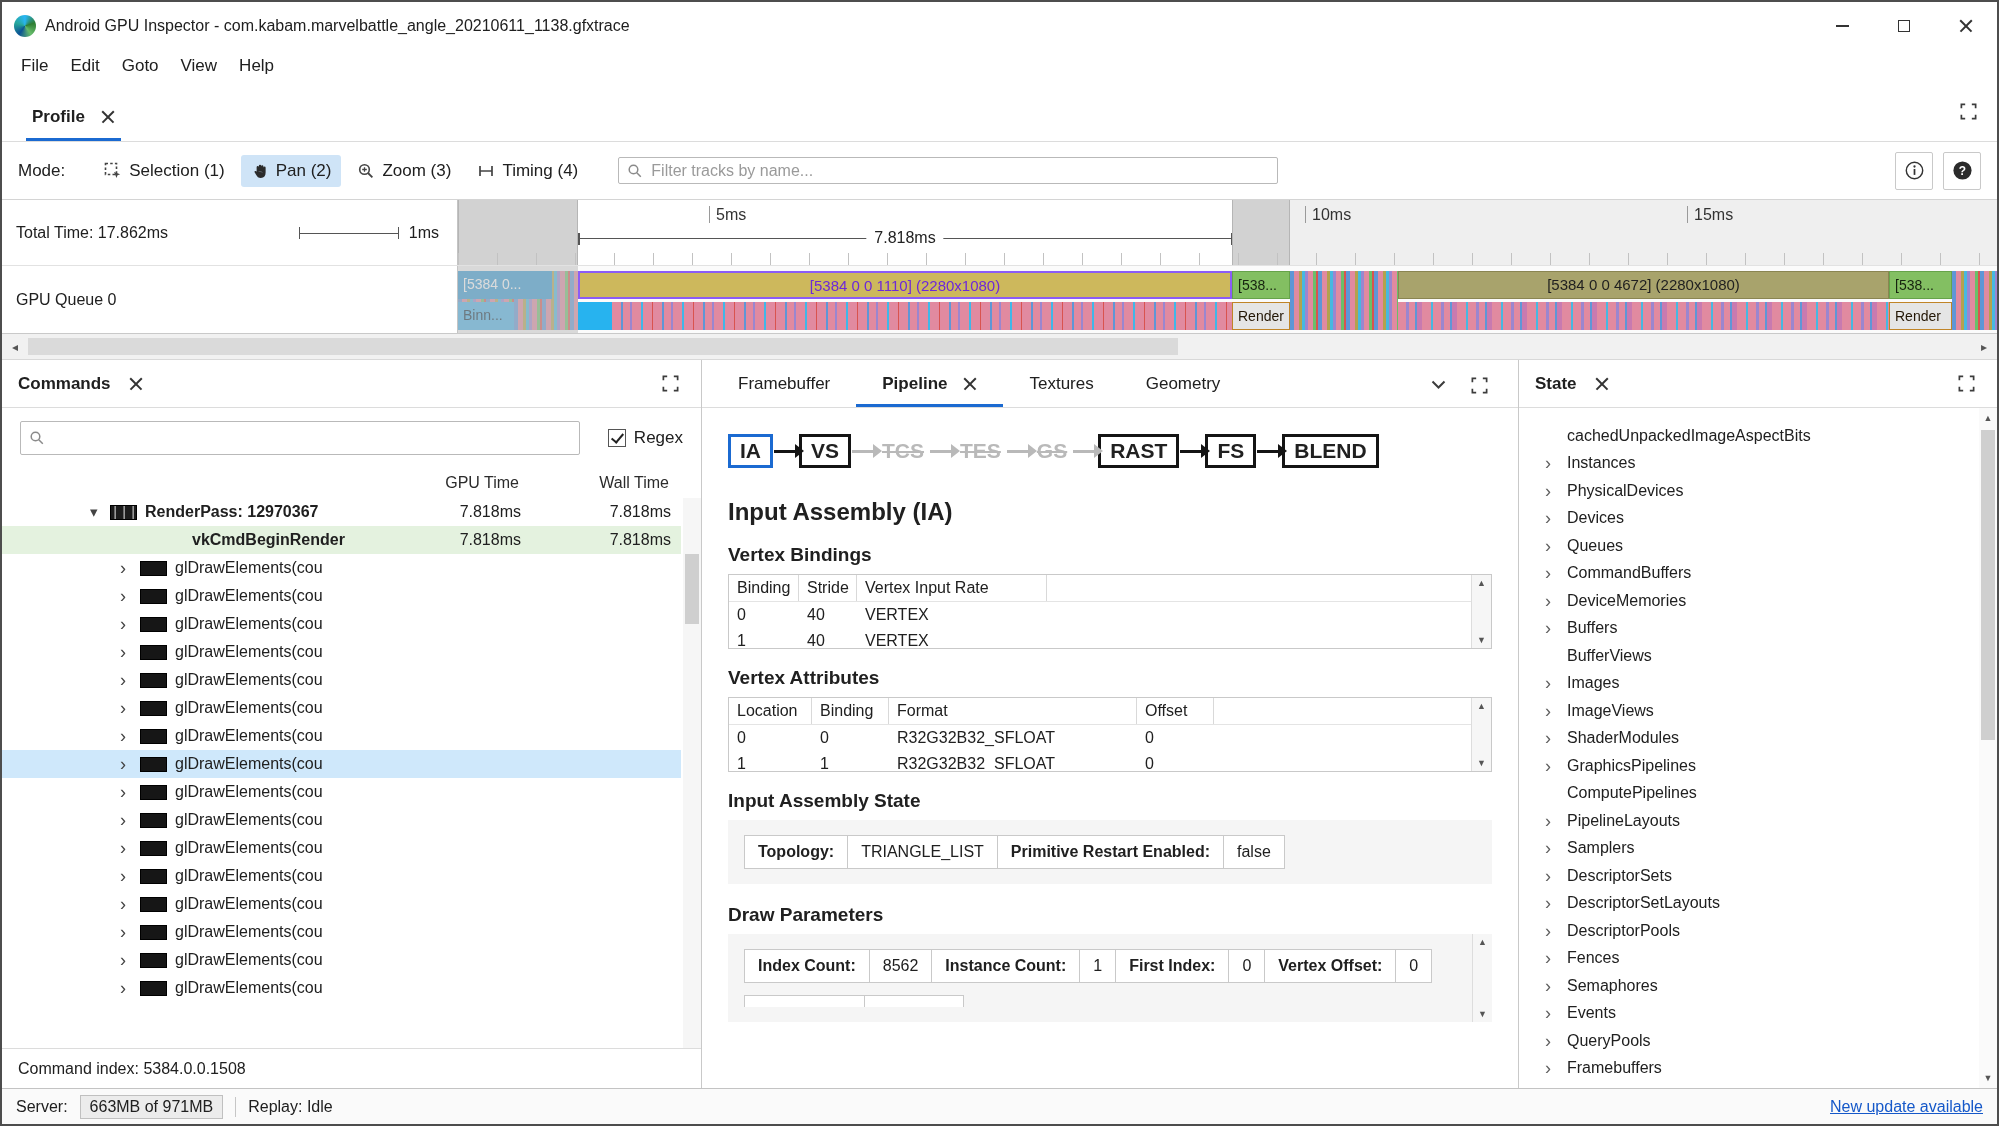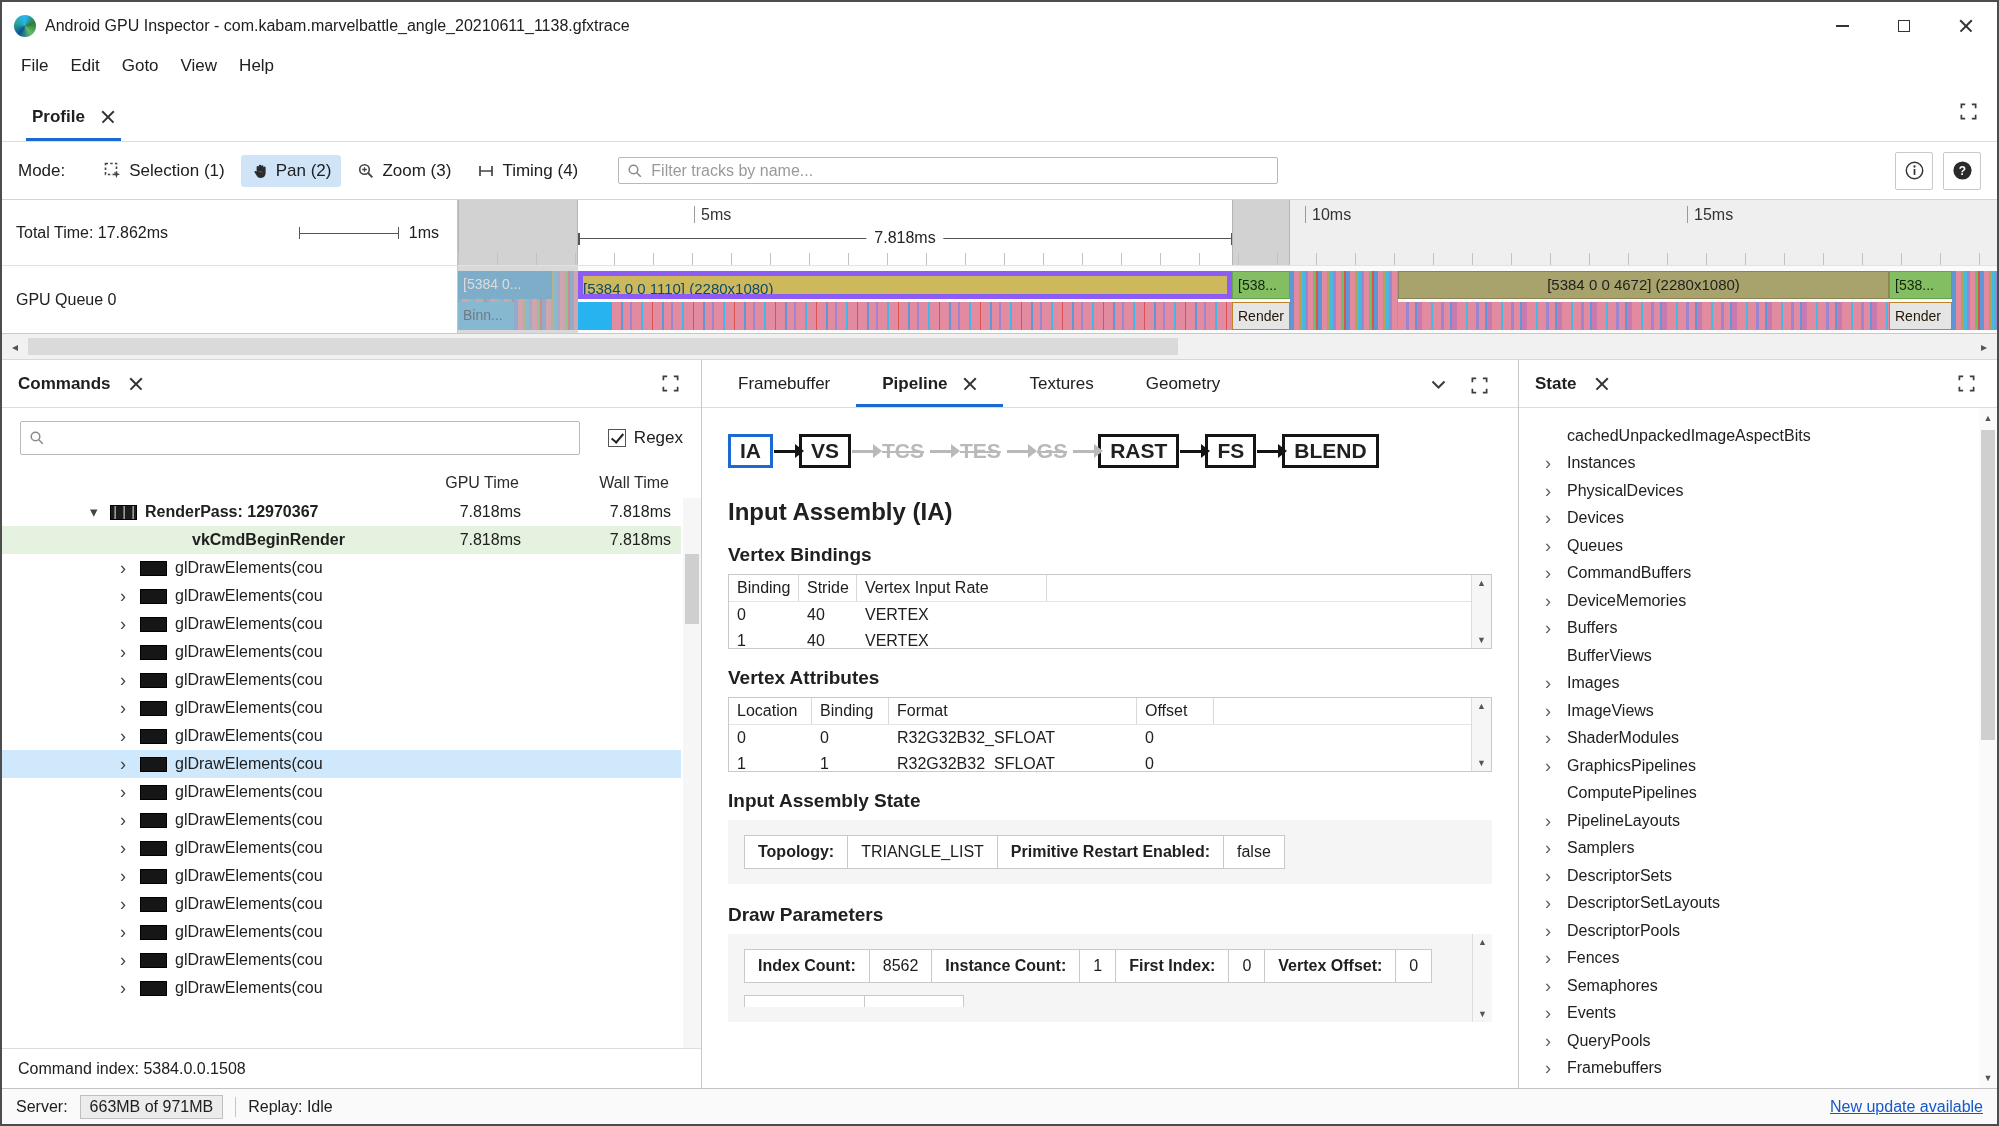--- a/index.html
+++ b/index.html
@@ -63,21 +63,21 @@
   .measure { position:absolute; top:38px; height:0; border-top:1.5px solid #555; z-index:5; }
   .measure::before,.measure::after { content:''; position:absolute; top:-6px; width:1.5px; height:12px; background:#555; }
   .measure::before { left:0; } .measure::after { right:0; }
   .measure-label { position:absolute; left:50%; top:0; transform:translate(-50%,-54%); background:#fff; padding:0 8px; font-size:16px; color:#222; }
   .track-row { height:68px; border-bottom:1px solid #c9c9c9; }
   .track-left { align-items:center; }
   #track-area { flex:1; position:relative; background:#fbfbfb; overflow:hidden; }
   .tbar { position:absolute; top:5px; height:28px; z-index:2; font-size:15px; line-height:26px; white-space:nowrap; overflow:hidden; }
   .tbar.bot { top:36px; }
   .tbar.full { top:5px; height:59px; }
-  .gold  { background:#cdb85c; border:5px solid #8b5cf6; color:#0c4a6e; text-align:left; }
+  .gold  { background:#cdb85c; border:2px solid #8b5cf6; color:#6d28d9; text-align:center; }
   .olive { background:#a8a36c; border:1px solid #8a8552; color:#1f1f1f; text-align:center; }
   .greenbar { background:#83bf62; border:1px solid #66a34a; color:#16230f; padding-left:5px; font-size:14px; }
   .orangebar { background:#e5e5e5; border:1px solid #c08427; color:#231605; padding-left:5px; font-size:14px; }
   .blue-top { background:#2f9ad6; color:#fff; padding-left:5px; font-size:14px; }
   .blue-bot { background:#45b1e8; color:#0d2433; padding-left:5px; font-size:14px; }
   .cyanbar { background:#27b3ef; }
   .dimover { background:rgba(190,190,190,0.55); top:0 !important; height:100% !important; z-index:6; }
   .strip { z-index:1; }
   .pinkmix { background:repeating-linear-gradient(90deg,#e18aa0 0 9px,#5f96d6 9px 11px,#e18aa0 11px 18px,#9b86cf 18px 20px,#e18aa0 20px 29px,#3fb7e8 29px 31px,#e18aa0 31px 40px,#d9534f 40px 41px); }
   .pinkpurple { background:repeating-linear-gradient(90deg,#e18aa0 0 8px,#9b86cf 8px 11px,#e18aa0 11px 17px,#5f96d6 17px 19px,#c87ab0 19px 24px,#e18aa0 24px 33px,#47b8e0 33px 35px); }
@@ -289,21 +289,21 @@
         <span>Total Time: 17.862ms</span>
         <span class="scalewrap">
           <span class="scaleline"></span>
           <span>1ms</span>
         </span>
       </div>
       <div id="ruler-area">
           <div class="rseg dim" style="left: 0px; width: 120px;"></div>
           <div class="rseg white" style="left: 120px; width: 654px;"></div>
           <div class="rseg dim" style="left: 774px; width: 58px;"></div>
-          <div class="rmark" style="left: 236px;">5ms</div>
+          <div class="rmark" style="left: 251px;">5ms</div>
           <div class="rmark" style="left: 847px;">10ms</div>
           <div class="rmark" style="left: 1229px;">15ms</div>
           <div class="measure" style="left: 120px; width: 654px;">
             <span class="measure-label">7.818ms</span>
           </div>
           <div class="rticks"></div>
         </div>
     </div>
     <div class="trow track-row">
       <div class="tleft track-left">

